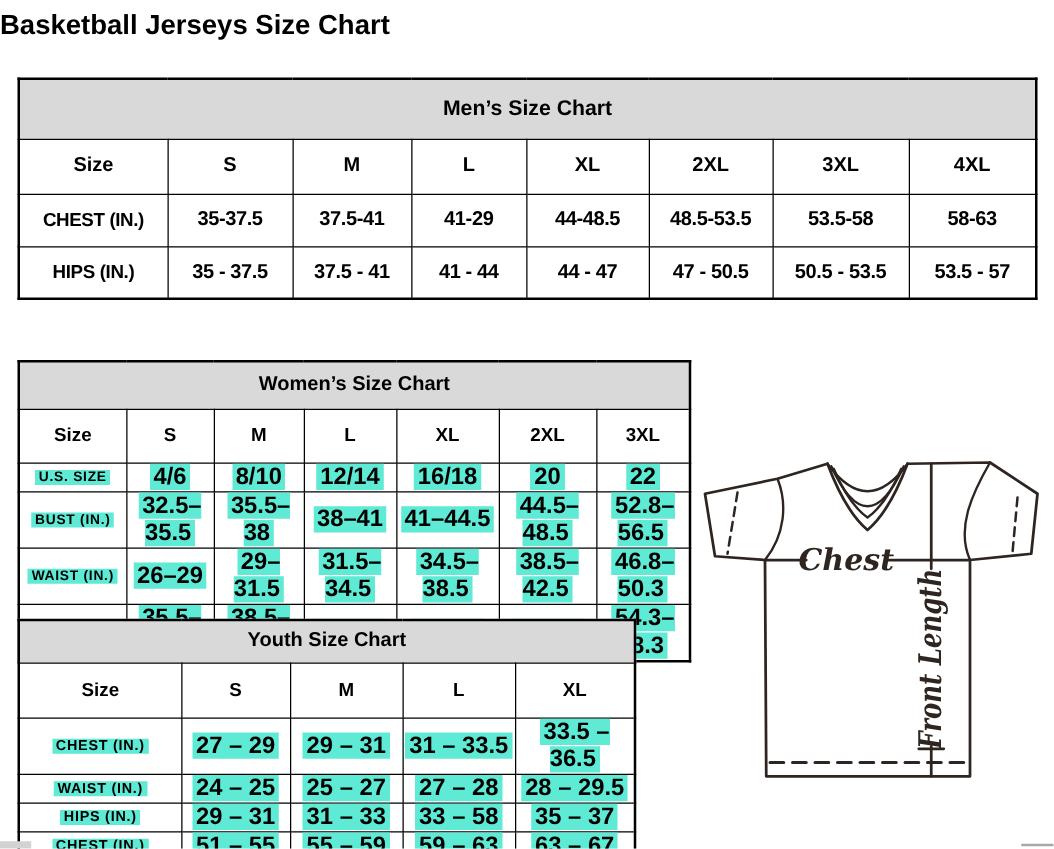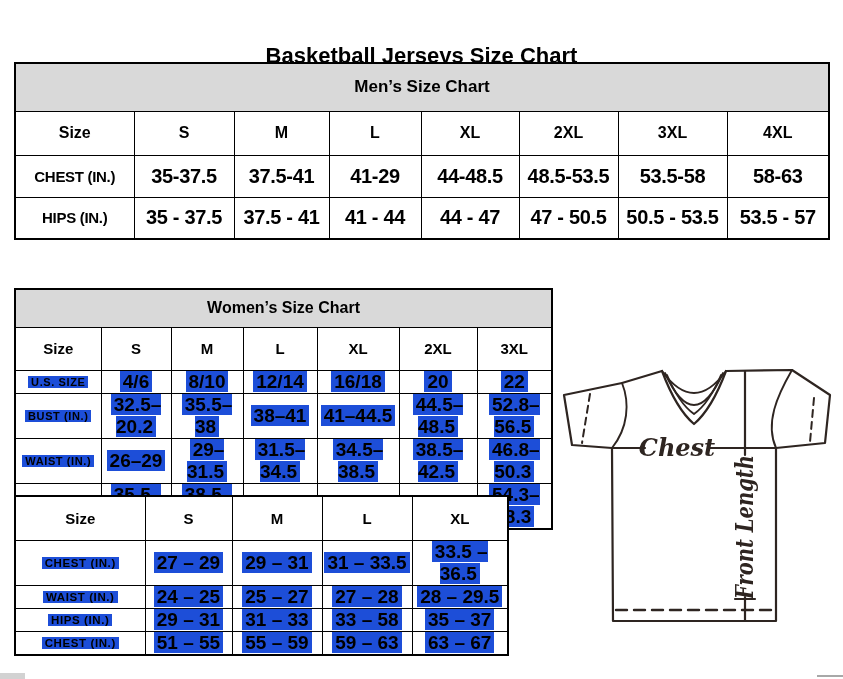--- a/index.html
+++ b/index.html
@@ -1,37 +1,37 @@
 <!DOCTYPE html>
 <html><head>
 <meta charset="utf-8">
 <style>
   html,body{margin:0;padding:0;background:#fff;}
   .page{position:relative;width:843px;height:679px;background:#ffffff;overflow:hidden;
         font-family:"Liberation Sans",sans-serif;color:#000;}
-  .page-title{position:absolute;top:4px;left:0;width:843px;text-align:center;
-        font-size:22px;font-weight:bold;line-height:32px;margin-top:36px;}
+  .page-title{position:absolute;top:4px;left:0;width:843px;
+        font-size:22px;font-weight:bold;line-height:32px;}
   table.chart-table{position:absolute;border-collapse:collapse;table-layout:fixed;
         border:2px solid #000;font-weight:bold;text-align:center;background:#fff;}
   table.chart-table td{border:1px solid #000;padding:0;vertical-align:middle;}
   td.band{background:#d9d9d9;font-size:17px;}
   
   .mens{left:14px;top:62px;width:814px;}
   .mens tr.band-row{height:48px;}
   .mens tr.head-row{height:44px;}
   .mens tr.data-row{height:42px;}
   .mens td.colhead{font-size:16px;}
   .mens td.rlabel{font-size:15px;letter-spacing:-0.3px;}
-  .mens td.val{font-size:20px;letter-spacing:-0.3px;}
+  .mens td.val{font-size:16px;letter-spacing:-0.3px;}
   
   .wy td.band{font-size:16px;}
   .wy tr.head-row td{font-size:15px;}
   .wy td.rlabel{font-size:11px;letter-spacing:0.6px;}
   .wy td.val{font-size:19px;}
-  .wy .hl{background:#1d4ed8;padding:0 3px;}
+  .wy .hl{background:#5eead4;padding:0 3px;}
   .womens{left:14px;top:288px;width:537px;padding-left:48px;}
   .womens tr.band-row{height:38px;}
   .womens tr.head-row{height:43px;}
   .womens tr.data-row{height:21px;}
   .youth{left:14px;top:495px;width:493px;}
   .youth tr.band-row{height:34px;}
   .youth tr.head-row{height:44px;}
   .youth tr.data-row{height:22px;}
   .youth td.rlabel{font-size:11.5px;}
   
@@ -124,21 +124,21 @@
       <td class="rlabel"><span class="hl">U.S. SIZE</span></td>
       <td class="val"><span class="hl">4/6</span></td>
       <td class="val"><span class="hl">8/10</span></td>
       <td class="val"><span class="hl">12/14</span></td>
       <td class="val"><span class="hl">16/18</span></td>
       <td class="val"><span class="hl">20</span></td>
       <td class="val"><span class="hl">22</span></td>
     </tr>
     <tr class="data-row">
       <td class="rlabel"><span class="hl">BUST (IN.)</span></td>
-      <td class="val"><span class="hl">32.5–20.2</span></td>
+      <td class="val"><span class="hl">32.5–35.5</span></td>
       <td class="val"><span class="hl">35.5–38</span></td>
       <td class="val"><span class="hl">38–41</span></td>
       <td class="val"><span class="hl">41–44.5</span></td>
       <td class="val"><span class="hl">44.5–48.5</span></td>
       <td class="val"><span class="hl">52.8–56.5</span></td>
     </tr>
     <tr class="data-row">
       <td class="rlabel"><span class="hl">WAIST (IN.)</span></td>
       <td class="val"><span class="hl">26–29</span></td>
       <td class="val"><span class="hl">29–31.5</span></td>
@@ -161,20 +161,23 @@
 
   <table class="chart-table wy youth">
     <colgroup>
       <col style="width:130px">
         <col style="width:87px">
         <col style="width:90px">
         <col style="width:90px">
         <col style="width:96px">
     </colgroup>
     <tbody>
+        <tr class="band-row">
+          <td class="band" colspan="5">Youth Size Chart</td>
+        </tr>
     <tr class="head-row">
       <td>Size</td>
       <td>S</td>
       <td>M</td>
       <td>L</td>
       <td>XL</td>
     </tr>
     <tr class="data-row">
       <td class="rlabel"><span class="hl">CHEST (IN.)</span></td>
       <td class="val"><span class="hl">27 – 29</span></td>

